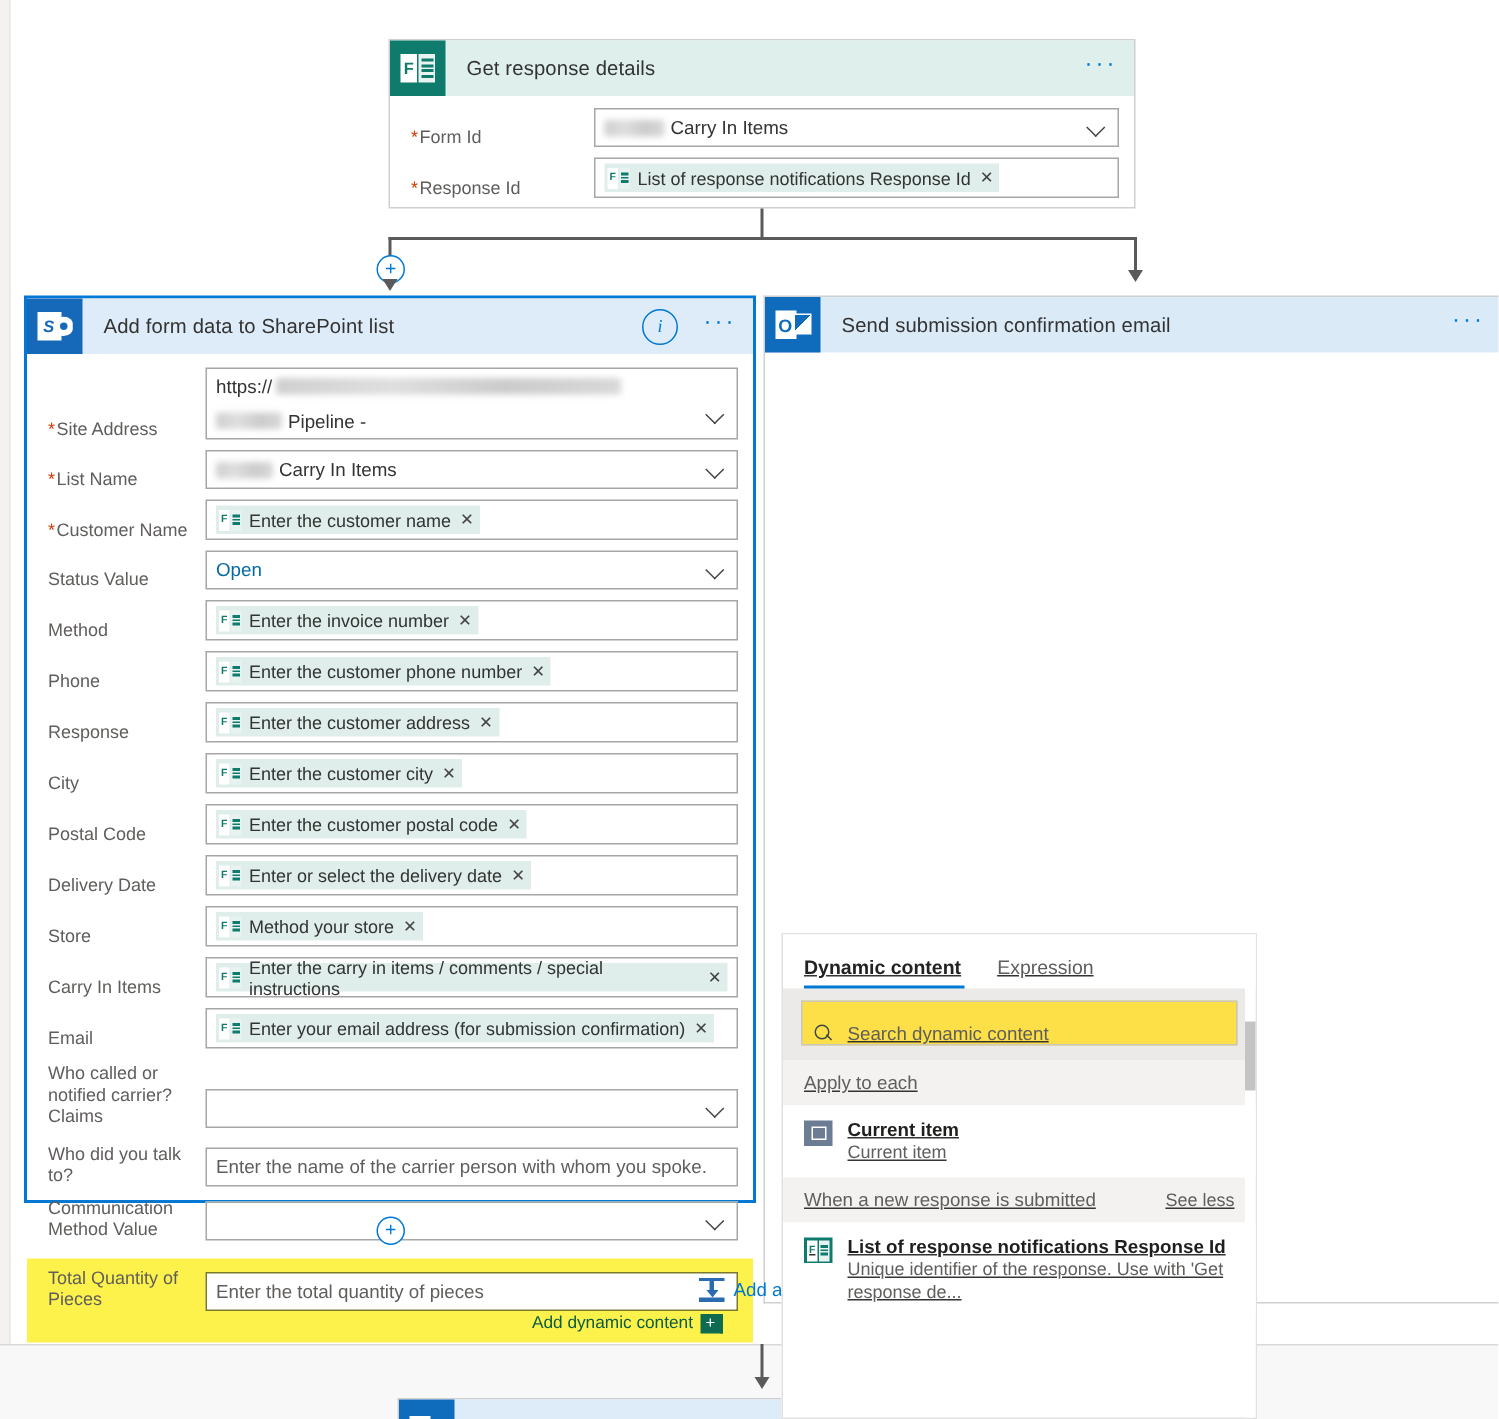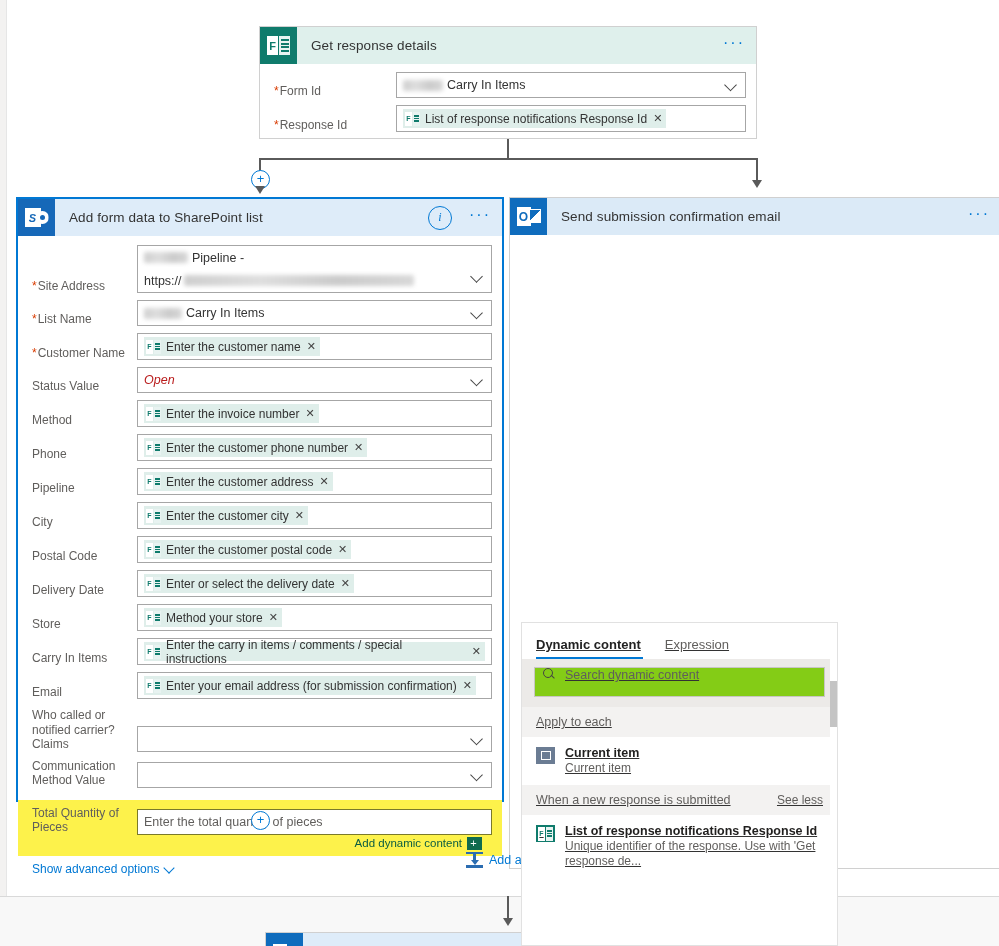--- a/index.html
+++ b/index.html
@@ -101,21 +101,21 @@
   .arrow{position:absolute;width:0;height:0;border-left:5px solid transparent;border-right:5px solid transparent;
     border-top:8px solid #5a5a5a;}
 
   
   .dcp{position:absolute;background:#fff;border:1px solid #e1e1e1;box-sizing:border-box;text-decoration:underline;}
   .dcp-tabs{display:flex;height:36px;align-items:flex-end;padding:0 14px;background:#fff;}
   .dcp-tab{font-size:13px;color:#605e5c;padding:0 2px 7px 0;margin-right:22px;position:relative;}
   .dcp-tab.active{color:#222;font-weight:bold;}
   .dcp-tab.active:after{content:"";position:absolute;left:0;right:0;bottom:0;height:2.5px;background:#0078d4;}
   .dcp-search-zone{background:#eceae8;padding:8px 12px 10px 12px;}
-  .dcp-search{height:28px;background:#84cc16;border:1px solid #c8c6c4;display:flex;align-items:flex-start;padding:0 8px;}
+  .dcp-search{height:28px;background:#fde047;border:1px solid #c8c6c4;display:flex;align-items:flex-end;padding:0 8px;}
   .dcp-search .mag{width:13px;height:13px;position:relative;margin-right:9px;flex:0 0 13px;}
   .dcp-search .mag:before{content:"";position:absolute;left:0;top:0;width:8px;height:8px;
     border:1.4px solid #444;border-radius:50%;}
   .dcp-search .mag:after{content:"";position:absolute;left:7px;top:8px;width:5px;height:1.4px;
     background:#444;transform:rotate(45deg);}
   .dcp-search .sph{color:#605e5c;font-size:12.5px;}
   .dcp-group{background:#f3f2f1;padding:8px 14px;display:flex;align-items:center;}
   .dcp-group .gname{flex:1;font-size:12.5px;color:#605e5c;}
   .dcp-group .see{font-size:12px;color:#605e5c;}
   .dcp-item{display:flex;align-items:flex-start;padding:9px 14px;background:#fff;}
@@ -226,27 +226,27 @@
       <div class="dots">···</div>
     </div>
 
     <div class="rows" style="padding-top:9px;">
 
       <div class="row">
         <div class="lbl" style="padding-top:15px;"><span class="req">*</span><span>Site Address</span></div>
         <div class="ctl tall">
           <div style="display:flex;flex-direction:column;justify-content:center;width:100%;">
             <div class="site-line">
+              <span>https://</span>
+                <span class="blur" style="width:230px;margin-left:2px;"></span>
+            </div>
+            <div class="site-line">
               <span class="blur" style="width:44px;"></span>
                 <span>Pipeline -</span>
             </div>
-            <div class="site-line">
-              <span>https://</span>
-                <span class="blur" style="width:230px;margin-left:2px;"></span>
-            </div>
           </div>
           <span class="chev"></span>
         </div>
       </div>
 
       <div class="row">
         <div class="lbl"><span class="req">*</span><span>List Name</span></div>
         <div class="ctl">
           <span class="blur" style="width:38px;"></span>
           <span>Carry In Items</span>
@@ -270,21 +270,21 @@
               </span>
             <span class="tlabel">Enter the customer name</span>
             <span class="tx">✕</span>
           </span>
         </div>
       </div>
 
       <div class="row">
         <div class="lbl">Status Value</div>
         <div class="ctl">
-          <span class="ph" style="color:#b91c1c;font-style:italic;">Open</span>
+          <span class="ph" style="color:#0369a1;">Open</span>
           <span class="chev"></span>
         </div>
       </div>
 
       <div class="row">
         <div class="lbl">Method</div>
         <div class="ctl">
           <span class="token">
             <span class="tico">
                 <span class="forms-glyph sm">
@@ -316,21 +316,21 @@
                   </span>
                 </span>
               </span>
             <span class="tlabel">Enter the customer phone number</span>
             <span class="tx">✕</span>
           </span>
         </div>
       </div>
 
       <div class="row">
-        <div class="lbl">Pipeline</div>
+        <div class="lbl">Response</div>
         <div class="ctl">
           <span class="token">
             <span class="tico">
                 <span class="forms-glyph sm">
                   <span class="fpanel">F</span>
                   <span class="flist">
                     <i></i>
                     <i></i>
                     <i></i>
                   </span>
@@ -462,20 +462,26 @@
         </div>
       </div>
 
       <div class="row" style="margin-bottom:5px;">
         <div class="lbl" style="padding-top:2px;">Who called or notified carrier? Claims</div>
         <div class="ctl">
           <span class="chev"></span>
         </div>
       </div>
 
+      <div class="row" style="margin-bottom:5px;">
+        <div class="lbl">Who did you talk to?</div>
+        <div class="ctl">
+          <span class="ph">Enter the name of the carrier person with whom you spoke.</span>
+        </div>
+      </div>
 
       <div class="row" style="margin-bottom:0;">
         <div class="lbl" style="padding-top:2px;">Communication Method Value</div>
         <div class="ctl">
           <span class="chev"></span>
         </div>
       </div>
     </div>
 
     <div class="hl" style="margin:4px 0 0 0;padding:4px 10px 2px 14px;">

